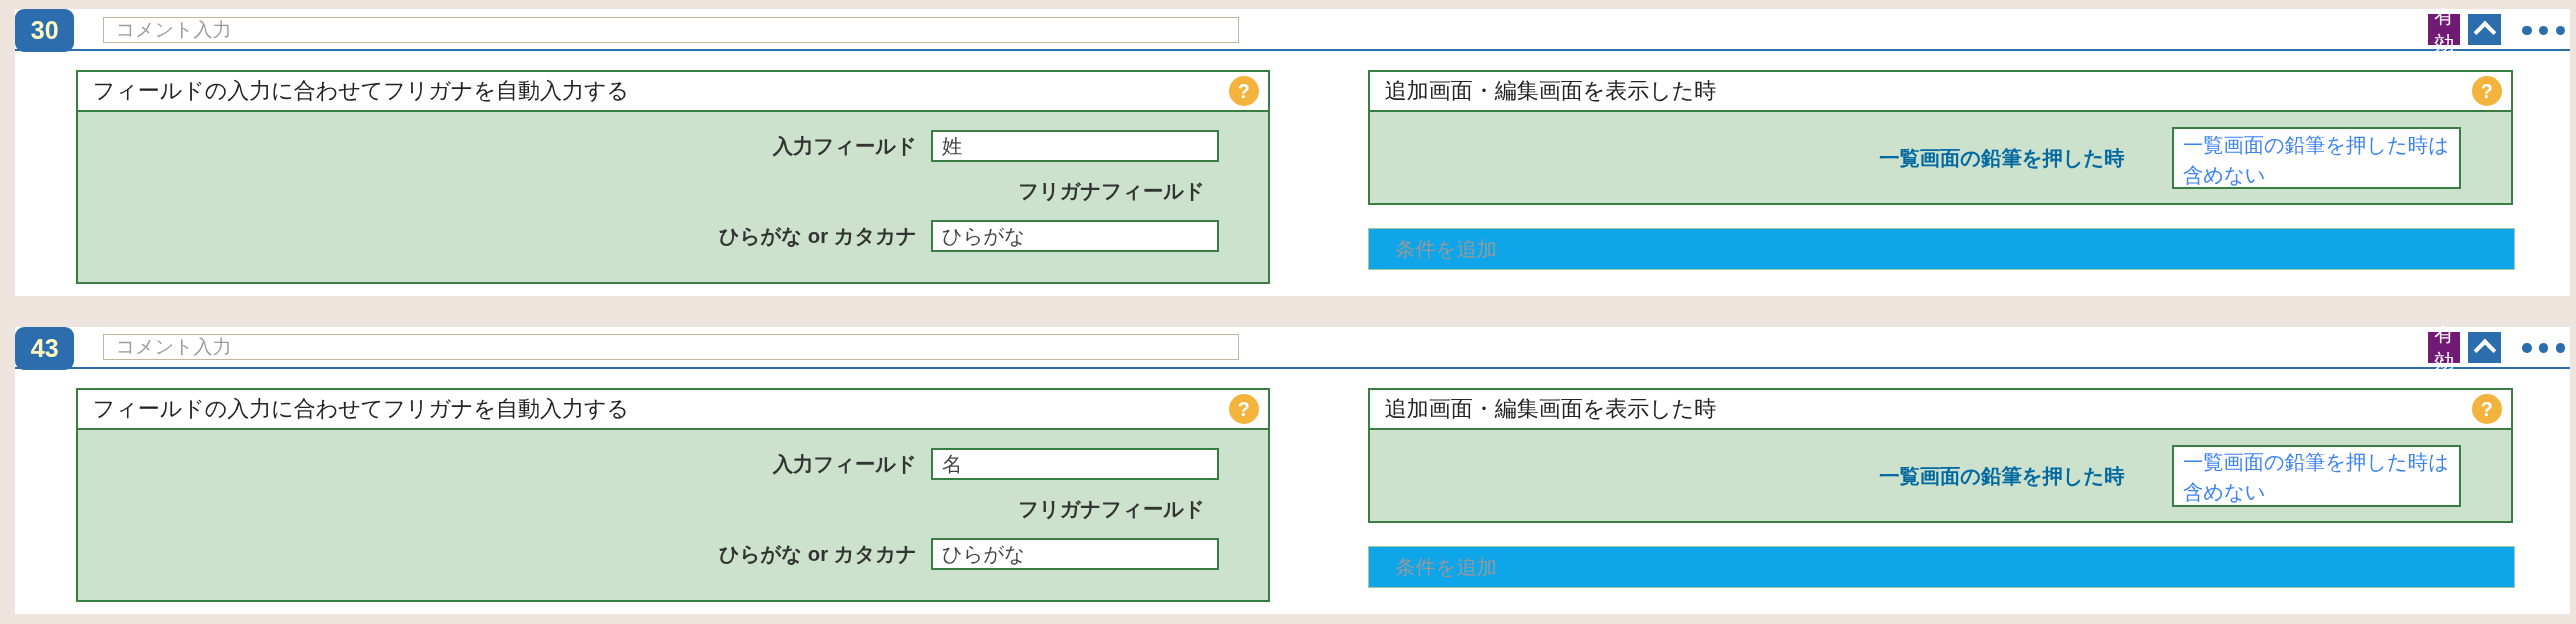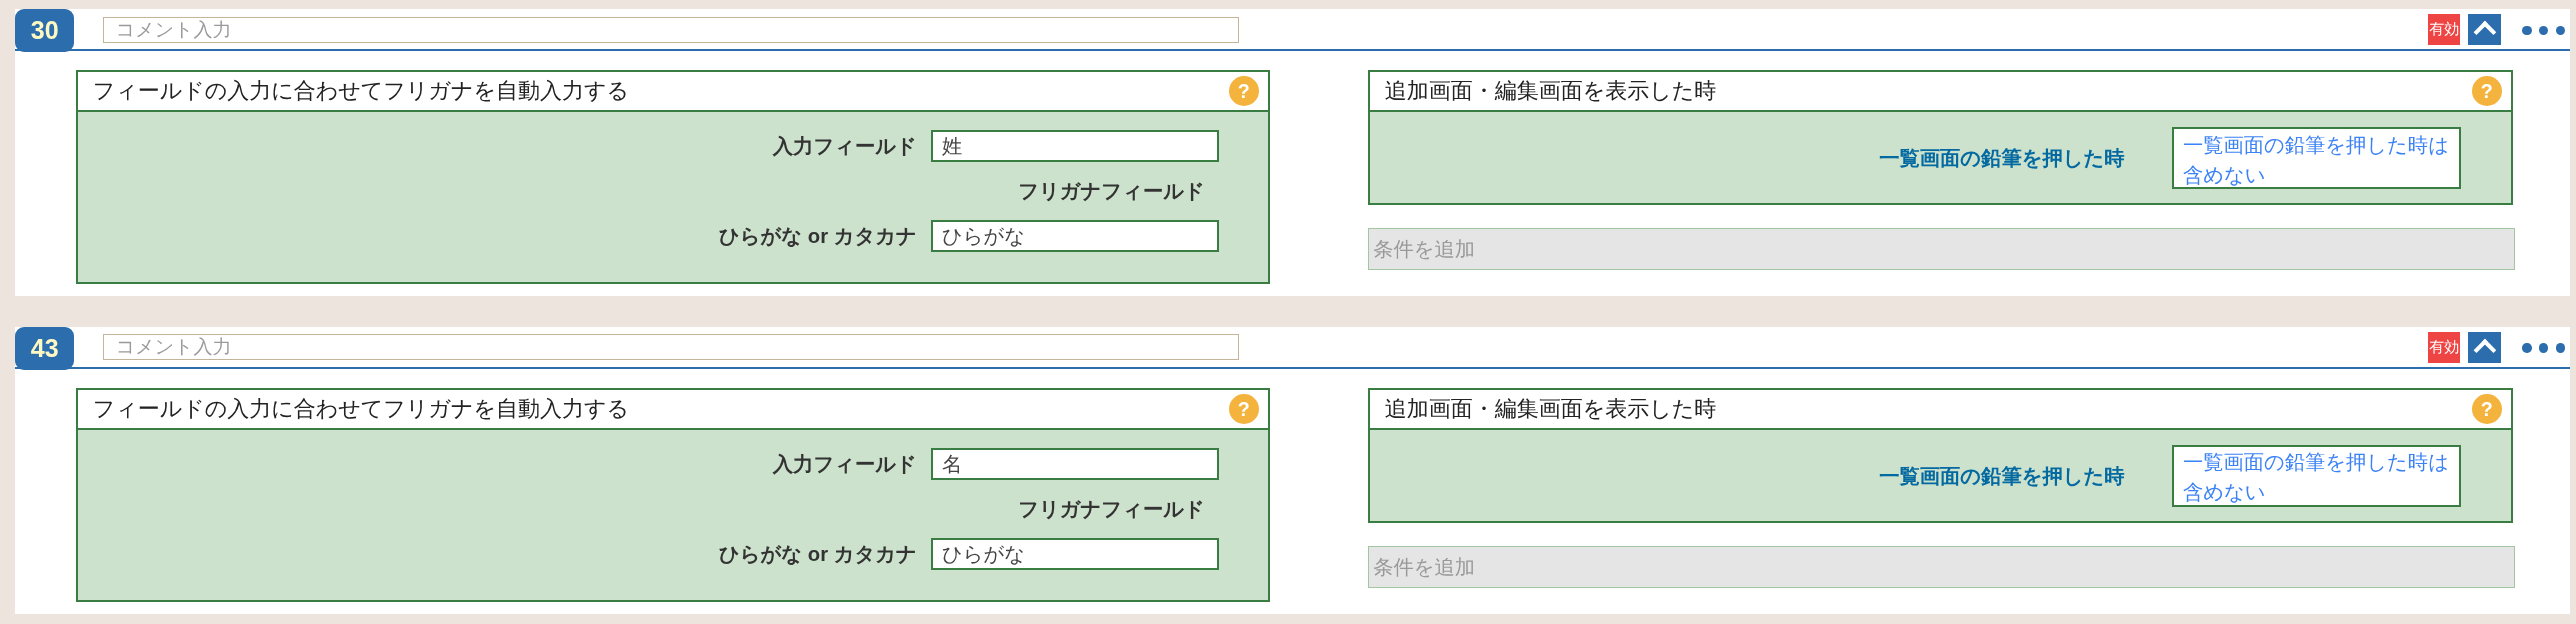--- a/index.html
+++ b/index.html
@@ -30,23 +30,23 @@
   }
   .comment-input{
     position:absolute;left:88px;top:7.3px;width:1136px;height:26px;
     box-sizing:border-box;border:1.5px solid #c4b498;background:#fff;
     font-size:19px;color:#444;padding:0 11.6px;outline:none;
     font-family:inherit;
   }
   .comment-input::placeholder{color:#9a9a9a;opacity:1;}
   .status-btn{
     position:absolute;top:5.1px;left:2413px;width:32px;height:31px;
-    background:#ef4444;color:#fff;border:none;
+    background:#701a75;color:#fff;border:none;
     display:flex;align-items:center;justify-content:center;
-    font-size:15px;cursor:pointer;font-family:inherit;padding:0;
+    font-size:20px;cursor:pointer;font-family:inherit;padding:0;
   }
   .collapse-btn{
     position:absolute;top:5.1px;left:2453px;width:33px;height:31px;
     background:#2c6ead;border:none;cursor:pointer;
     display:flex;align-items:center;justify-content:center;padding:0;
   }
   .chevron-up{
     width:12.3px;height:12.3px;margin-top:5.1px;
     border-top:4.4px solid #fff;border-right:4.4px solid #fff;
     transform:rotate(-45deg);
@@ -91,22 +91,22 @@
   }
   .pencil-label{font-size:20.3px;font-weight:bold;color:#0369a1;margin-right:16.7px;white-space:nowrap;}
   .pencil-box{
     width:289px;height:62px;box-sizing:border-box;
     border:2.2px solid #3a7d42;background:#fff;
     font-size:20.3px;line-height:30px;color:#3b82f6;
     padding:0.7px 8.7px;margin-right:50px;cursor:pointer;margin-left:31px;
   }
   .condition-input{
     position:absolute;left:1353px;top:219px;width:1147px;height:42px;
-    box-sizing:border-box;border:1.5px solid #a3c7a3;background:#e5e5e5;
-    font-size:20.3px;color:#444;padding:0 4px;outline:none;
+    box-sizing:border-box;border:1.5px solid #a3c7a3;background:#0ea5e9;
+    font-size:20.3px;color:#444;padding:0 26px;outline:none;
     font-family:inherit;
   }
   .condition-input::placeholder{color:#999;opacity:1;}
 </style>
 </head>
 <body>
 
 <div class="card c0">
   <div class="card-header">
     <div class="num-badge">30</div>

